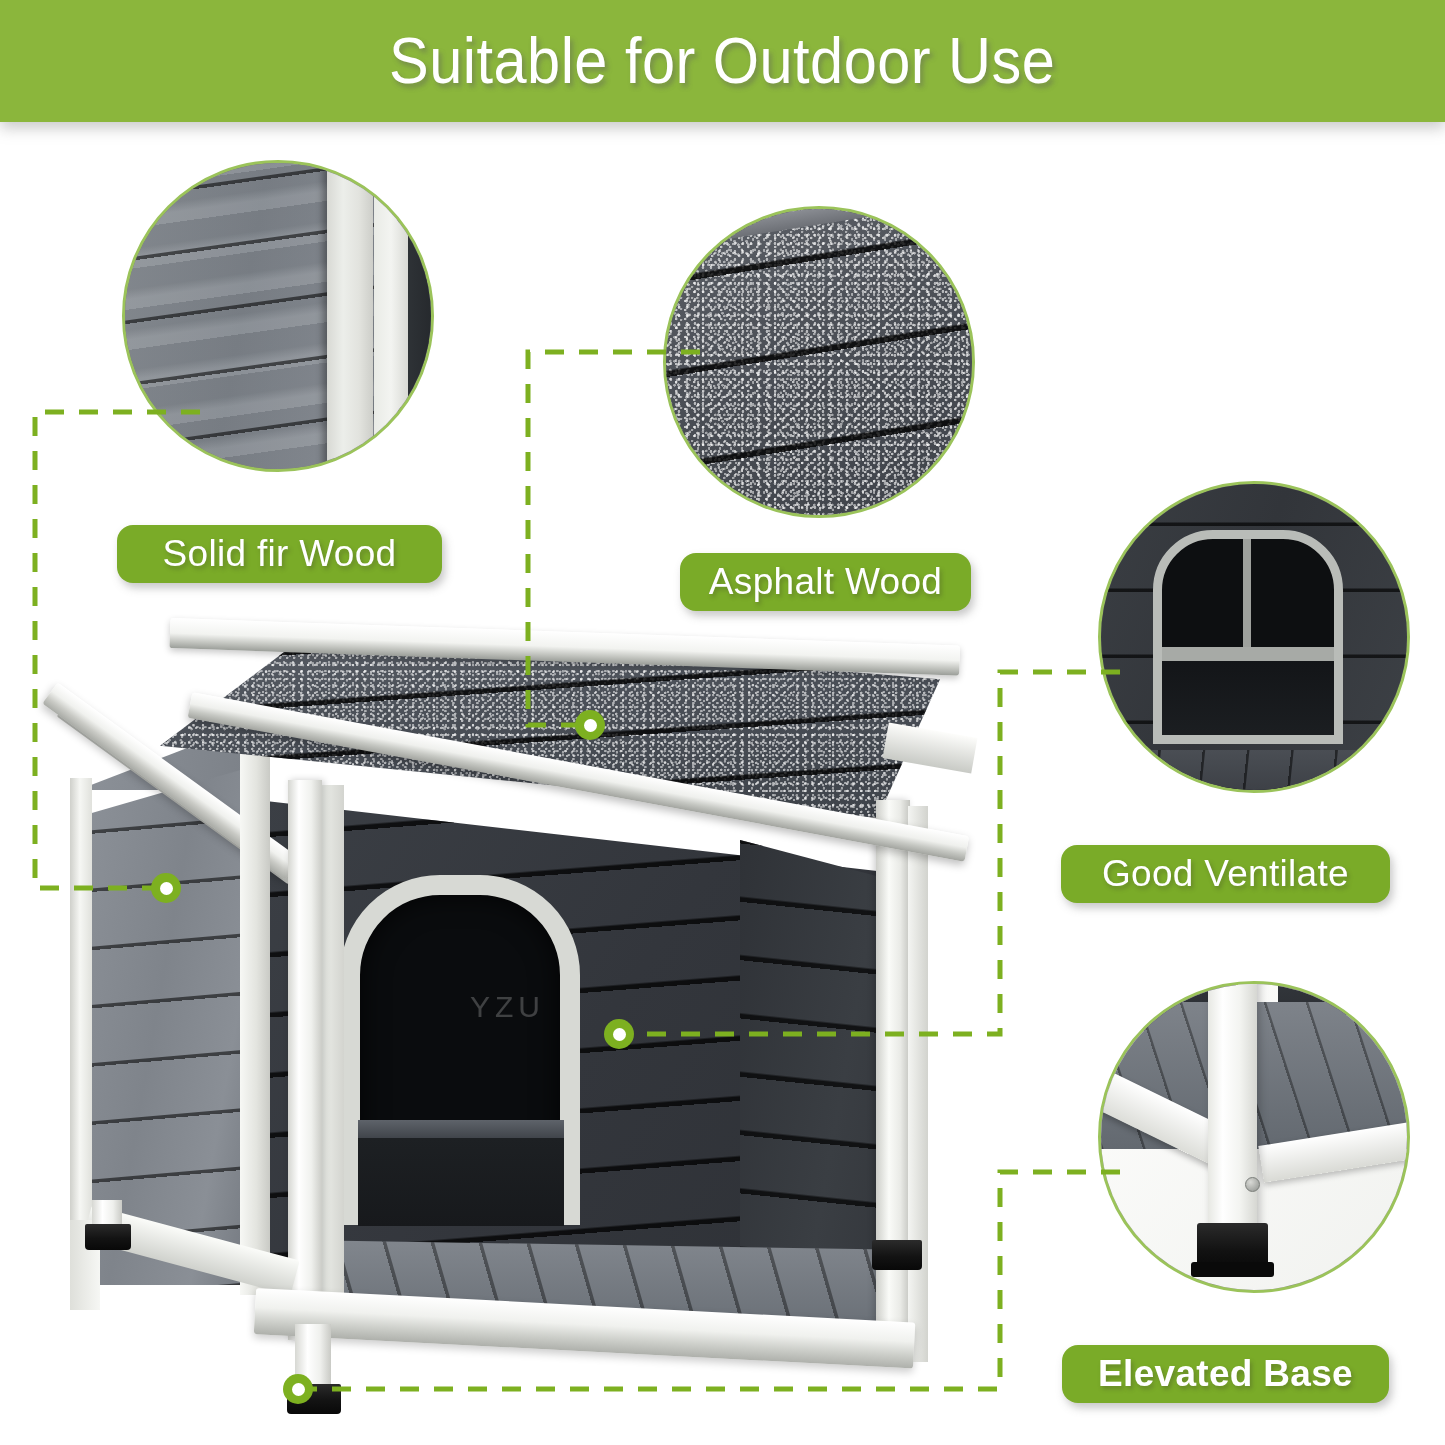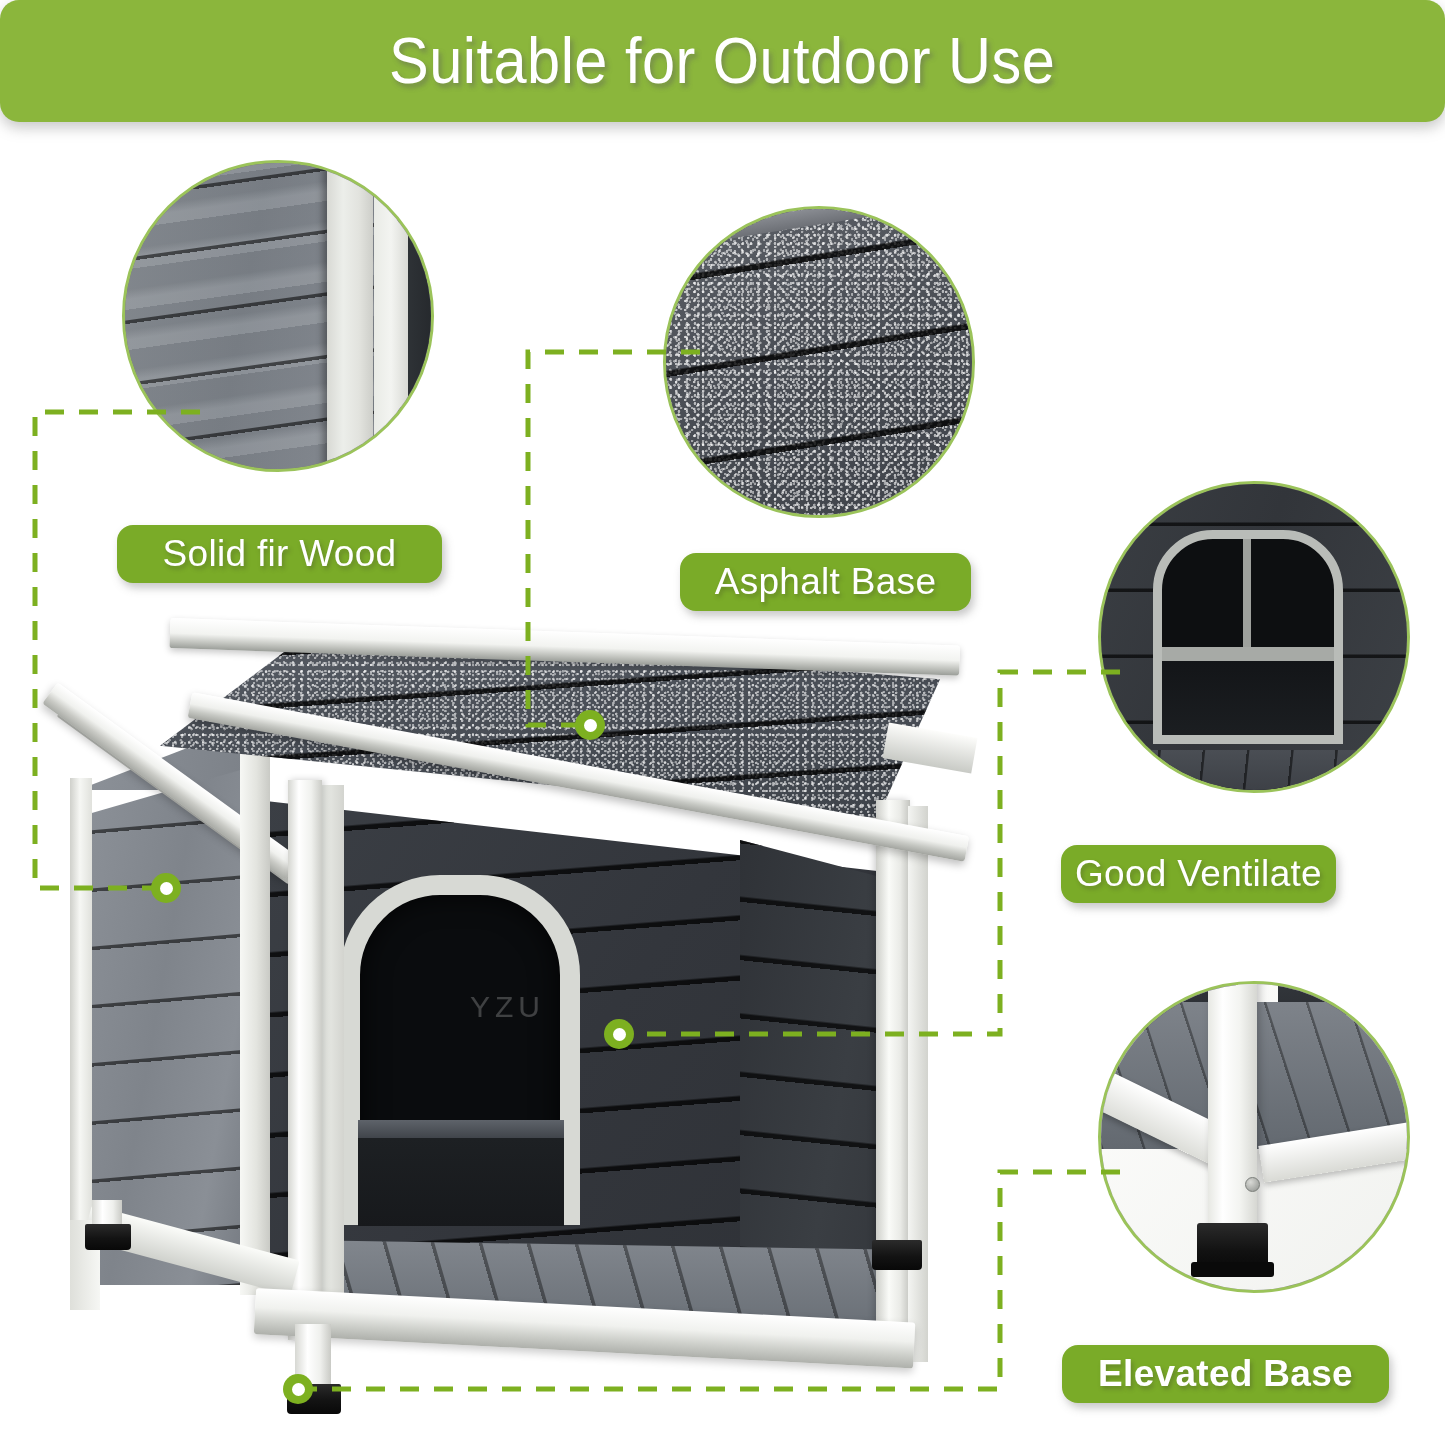--- a/index.html
+++ b/index.html
@@ -11,21 +11,21 @@
     overflow:hidden;
     position:relative;
   }
   .stage{position:absolute;inset:0;width:1445px;height:1445px;overflow:hidden;}
 
   
   .banner{
     position:absolute;left:0;top:0;width:1445px;height:122px;
     background:#8BB63C;
     box-shadow:0 6px 14px rgba(120,120,120,.40);
-    display:flex;align-items:center;justify-content:center;border-radius:19px;
+    display:flex;align-items:center;justify-content:center;
   }
   .banner-title{
     color:#ffffff;
     font-size:64px;
     font-weight:400;
     letter-spacing:.5px;
     text-shadow:3px 4px 5px rgba(90,90,90,.45);
     white-space:nowrap;
     transform:scaleX(.93);
   }
@@ -40,21 +40,21 @@
     font-size:37px;
     letter-spacing:.3px;
     white-space:nowrap;
     box-shadow:3px 5px 9px rgba(110,110,110,.38);
     text-shadow:2px 3px 4px rgba(70,80,40,.40);
     box-sizing:border-box;
     padding:0 26px;
   }
   #pill-wood{left:117px;top:525px;width:325px;height:58px;}
   #pill-roof{left:680px;top:553px;width:291px;height:58px;}
-  #pill-vent{left:1061px;top:845px;width:275px;height:58px;}
+  #pill-vent{left:1061px;top:845px;width:329px;height:58px;}
   #pill-base{left:1062px;top:1345px;width:327px;height:58px;font-weight:bold;}
 
   
   .circle{
     position:absolute;border-radius:50%;overflow:hidden;
     border:3px solid #9BC35A;
     box-sizing:border-box;
     background:#777;
   }
   #circ-wood{left:122px;top:160px;width:312px;height:312px;}
@@ -525,17 +525,17 @@
 
     <div class="mp watermark">YZU</div>
   </div>
 
   <div class="dot" id="dot-wood"></div>
   <div class="dot" id="dot-roof"></div>
   <div class="dot" id="dot-vent"></div>
   <div class="dot" id="dot-base"></div>
 
   <div class="pill" id="pill-wood">Solid fir Wood</div>
-  <div class="pill" id="pill-roof">Asphalt Base</div>
+  <div class="pill" id="pill-roof">Asphalt Wood</div>
   <div class="pill" id="pill-vent">Good Ventilate</div>
   <div class="pill" id="pill-base">Elevated Base</div>
 
 </div>
 
 </body></html>

